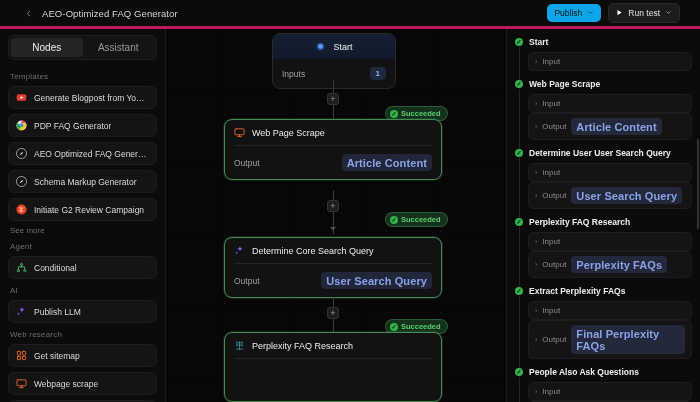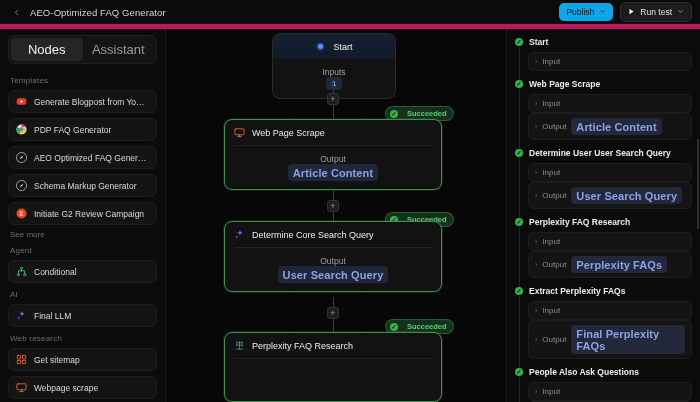--- a/index.html
+++ b/index.html
@@ -9,23 +9,23 @@
     font-family: "Liberation Sans", sans-serif;
     color: #e8e8e8;
     overflow: hidden;
   }
   #app { position: relative; width: 700px; height: 402px; display: flex; flex-direction: column; background: #0b0b0b; }
 
   
   .topbar {
     height: 29px; flex: 0 0 29px;
     display: flex; align-items: center;
-    border-bottom: 5px solid #be185d;
+    border-bottom: 3px solid #be185d;
     background: #0b0b0b;
-    padding: 0 8px;
+    padding: 0 20px;
   }
   .back-btn {
     width: 16px; height: 16px; display: flex; align-items: center; justify-content: center;
     color: #8a8a8a; font-size: 10px; cursor: pointer; border-radius: 3px;
   }
   .topbar-title { font-size: 9.5px; color: #d8d8d8; margin-left: 6px; letter-spacing: .1px; }
   .topbar-right { margin-left: auto; display: flex; align-items: center; gap: 7px; }
   .btn-publish {
     display: flex; align-items: center; gap: 5px;
     background: #0ea5e9; color: #141414;
@@ -50,21 +50,21 @@
     border-right: 1px solid #1b1b1b;
     display: flex; flex-direction: column;
     overflow: hidden;
   }
   .seg-wrap { padding: 6px 8px 5px 8px; }
   .seg {
     display: flex; background: #141414; border-radius: 6px; padding: 2px;
     border: 1px solid #1e1e1e;
   }
   .seg-item {
-    flex: 1; text-align: center; font-size: 13px; padding: 4px 0;
+    flex: 1; text-align: center; font-size: 10px; padding: 4px 0;
     color: #9a9a9a; border-radius: 4px; cursor: pointer;
   }
   .seg-item.active { background: #252525; color: #f0f0f0; }
 
   .sidebar-scroll { flex: 1; overflow: hidden; padding: 0 8px 8px 8px; }
   .sec-title {
     font-size: 8px; color: #6e6e6e; margin: 7px 0 5px 2px; letter-spacing: .2px;
   }
   .node-item {
     display: flex; align-items: center; gap: 7px;
@@ -101,32 +101,32 @@
     padding: 7px 9px; font-size: 9px; color: #ececec;
   }
   .wf-head.start-head {
     justify-content: center;
     background: linear-gradient(180deg, #152033 0%, #111a29 100%);
     color: #eef2f8;
   }
   .wf-div { height: 1px; background: #242424; margin: 0 9px; }
   .wf-row {
     display: flex; align-items: center; justify-content: space-between;
-    padding: 8px 9px; font-size: 8.5px; color: #a0a0a0; flex-direction: column;
+    padding: 8px 9px; font-size: 8.5px; color: #a0a0a0;
   }
   .pill {
     font-size: 11px; font-weight: 700; padding: 2.5px 5px; border-radius: 4px;
     background: rgba(93,123,214,.20); color: #8aa3e8; letter-spacing: .1px;
   }
   .count-pill {
     font-size: 8px; font-weight: 700; padding: 2px 6px; border-radius: 4px;
     background: rgba(70,110,190,.25); color: #8fb3ef;
   }
   .badge-succ {
-    position: absolute; display: inline-flex; align-items: center; gap: 9px;
+    position: absolute; display: inline-flex; align-items: center; gap: 3px;
     background: rgba(32,84,44,.55); border: 1px solid rgba(64,150,84,.45);
     color: #59cf72; font-size: 7.5px; font-weight: 600;
     padding: 2px 6px 2px 4px; border-radius: 9px;
   }
   .badge-succ .chk {
     width: 8px; height: 8px; border-radius: 50%; background: #35b14c;
     display: inline-flex; align-items: center; justify-content: center;
     color: #08230f; font-size: 6px; font-weight: 700; line-height: 1;
   }
   .plusbtn {
@@ -296,21 +296,21 @@
         </div>
 
         <div class="sec-title">AI</div>
         <div class="node-item">
           <span class="ic">
             <svg width="11" height="11" viewBox="0 0 24 24" fill="#8b5cf6">
                 <path d="M13 2l1.7 4.3L19 8l-4.3 1.7L13 14l-1.7-4.3L7 8l4.3-1.7z"></path>
                 <path d="M6 14l.9 2.1L9 17l-2.1.9L6 20l-.9-2.1L3 17l2.1-.9z"></path>
               </svg>
           </span>
-          <span class="node-label">Final LLM</span>
+          <span class="node-label">Publish LLM</span>
         </div>
 
         <div class="sec-title">Web research</div>
         <div class="node-item">
           <span class="ic">
             <svg width="11" height="11" viewBox="0 0 24 24" fill="none" stroke="#e8662e" stroke-width="2" stroke-linecap="round">
                 <rect x="3" y="3" width="7" height="8" rx="1"></rect>
                 <rect x="14" y="3" width="7" height="8" rx="1"></rect>
                 <rect x="3" y="14" width="7" height="7" rx="1"></rect>
                 <rect x="14" y="14" width="7" height="7" rx="1"></rect>
@@ -381,21 +381,21 @@
 
         <div class="edge" style="left:167px; top:161px; height:44px;"></div>
         <div class="arrowhead" style="left:164px; top:198px;"></div>
         <div class="plusbtn" style="left:161px; top:171px;">+</div>
 
         <div class="badge-succ" style="left:219px; top:183px;">
           <span class="chk">✓</span>
           <span>Succeeded</span>
         </div>
 
-        <div class="wf-node ok" style="left:58px; top:192px;">
+        <div class="wf-node ok" style="left:58px; top:208px;">
           <div class="wf-head">
             <span class="ic">
               <svg width="11" height="11" viewBox="0 0 24 24" fill="#8b5cf6">
                   <path d="M13 2l1.7 4.3L19 8l-4.3 1.7L13 14l-1.7-4.3L7 8l4.3-1.7z"></path>
                   <path d="M6 14l.9 2.1L9 17l-2.1.9L6 20l-.9-2.1L3 17l2.1-.9z"></path>
                 </svg>
             </span>
             <span>Determine Core Search Query</span>
           </div>
           <div class="wf-div"></div>

